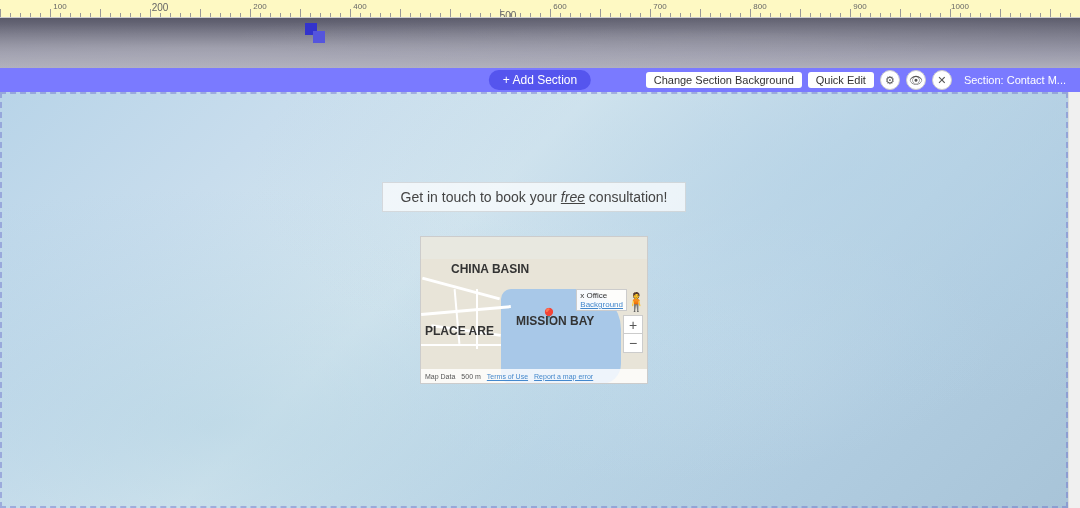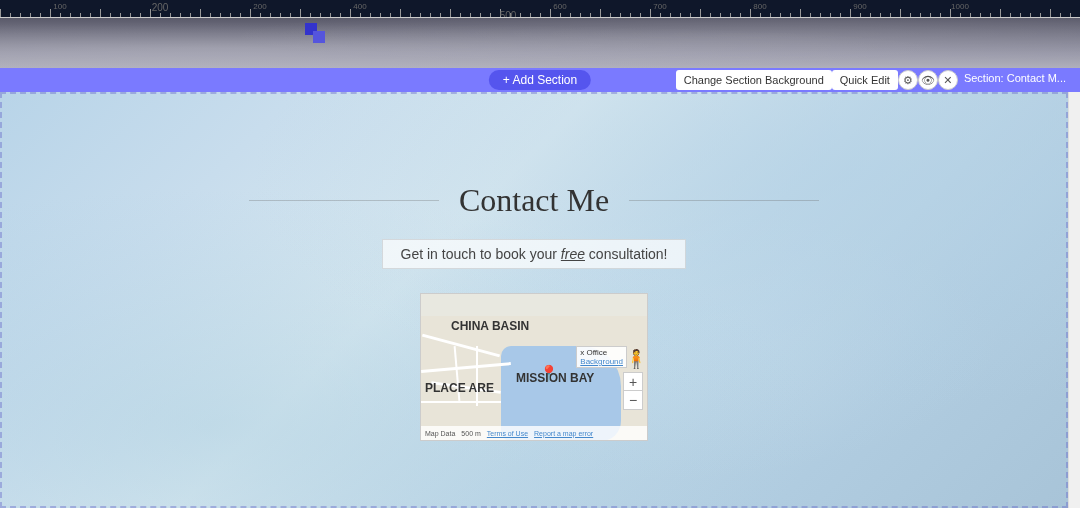--- a/index.html
+++ b/index.html
@@ -10,21 +10,21 @@
       overflow: hidden;
       font-family: Arial, sans-serif;
       background: #fff;
       position: relative;
     }
 
     
     .ruler-top {
       width: 100%;
       height: 18px;
-      background: #0f172a;
+      background: #fef9c3;
       border-bottom: 1px solid #ccc;
       position: absolute;
       top: 0;
       left: 0;
       z-index: 100;
       display: flex;
       align-items: flex-end;
       overflow: hidden;
     }
 
@@ -102,21 +102,22 @@
       cursor: pointer;
       position: absolute;
       left: 50%;
       transform: translateX(-50%);
     }
 
     .toolbar-right {
       position: absolute;
       right: 8px;
       display: flex;
-      gap: 0;
+      align-items: center;
+      gap: 6px;
     }
 
     .change-bg-btn {
       background: #fff;
       border: none;
       border-radius: 3px;
       padding: 2px 8px;
       font-size: 11px;
       cursor: pointer;
       color: #333;
@@ -559,25 +560,20 @@
 </div>
 
 <div class="main-content"></div>
 
 <div class="dotted-border"></div>
 
 <div class="right-scrollbar"></div>
 
 <div class="contact-section">
 
-  <div class="contact-title-container">
-    <div class="contact-title-line"></div>
-    <h1 class="contact-title">Contact Me</h1>
-    <div class="contact-title-line"></div>
-  </div>
 
   <div class="contact-subtitle">
     <span>Get in touch to book your </span><em>free</em><span> consultation!</span>
   </div>
 
   <div class="map-container">
 
     <div class="map-area">
 
       <div class="map-water" style="top:30px;left:80px;width:120px;height:95px;border-radius:10px 40px 20px 10px;"></div>

